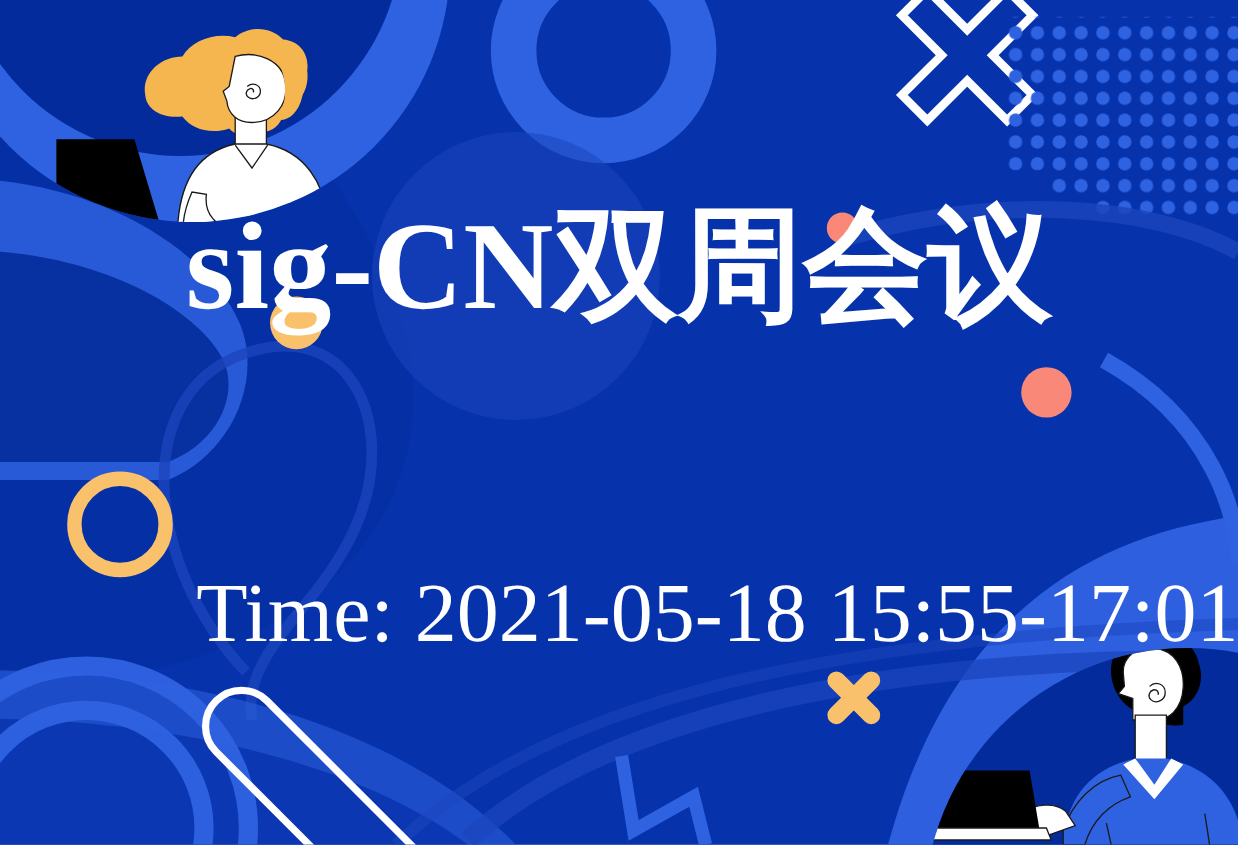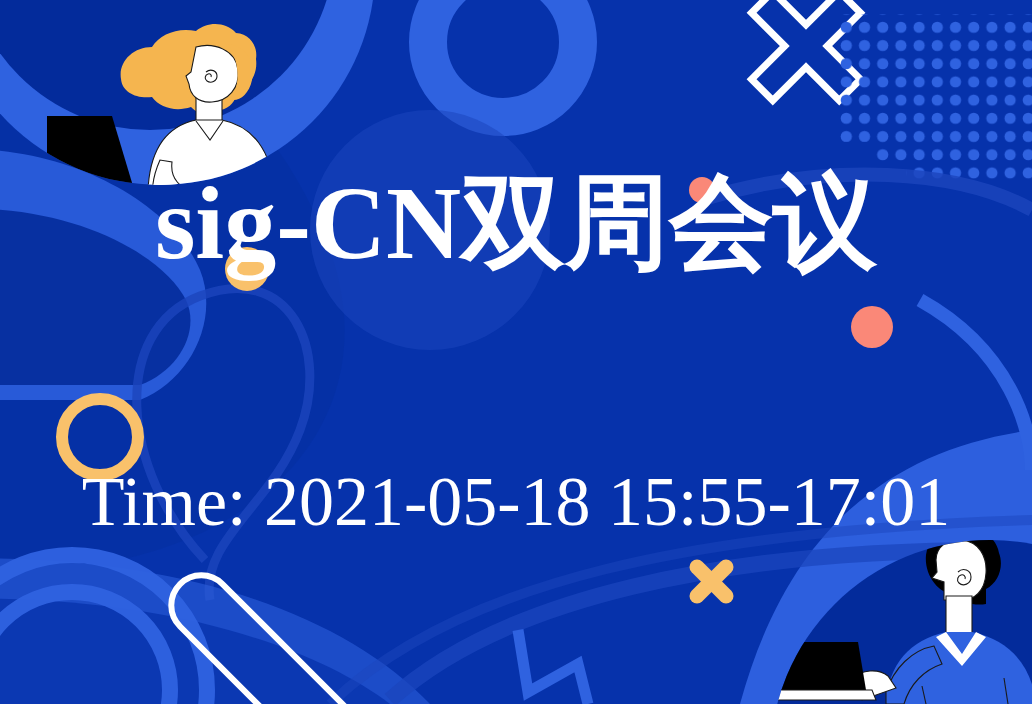--- a/index.html
+++ b/index.html
@@ -54,23 +54,23 @@
     color: #ffffff;
     font-family: "Liberation Serif", "DejaVu Serif", serif;
     font-weight: normal;
     font-size: 76px;
     line-height: 86px;
     white-space: nowrap;
   }
   #time-line {
     position: absolute;
     left: 0;
-    top: 462px;
-    width: 1032px;
-    text-align: center;
+    top: 472px;
+    width: 1032px;
+    text-align: right;
     color: #ffffff;
     font-family: "Liberation Serif", "DejaVu Serif", serif;
     font-weight: normal;
     font-size: 70px;
     line-height: 80px;
     white-space: nowrap;
   }
 </style>
 </head>
 <body>

